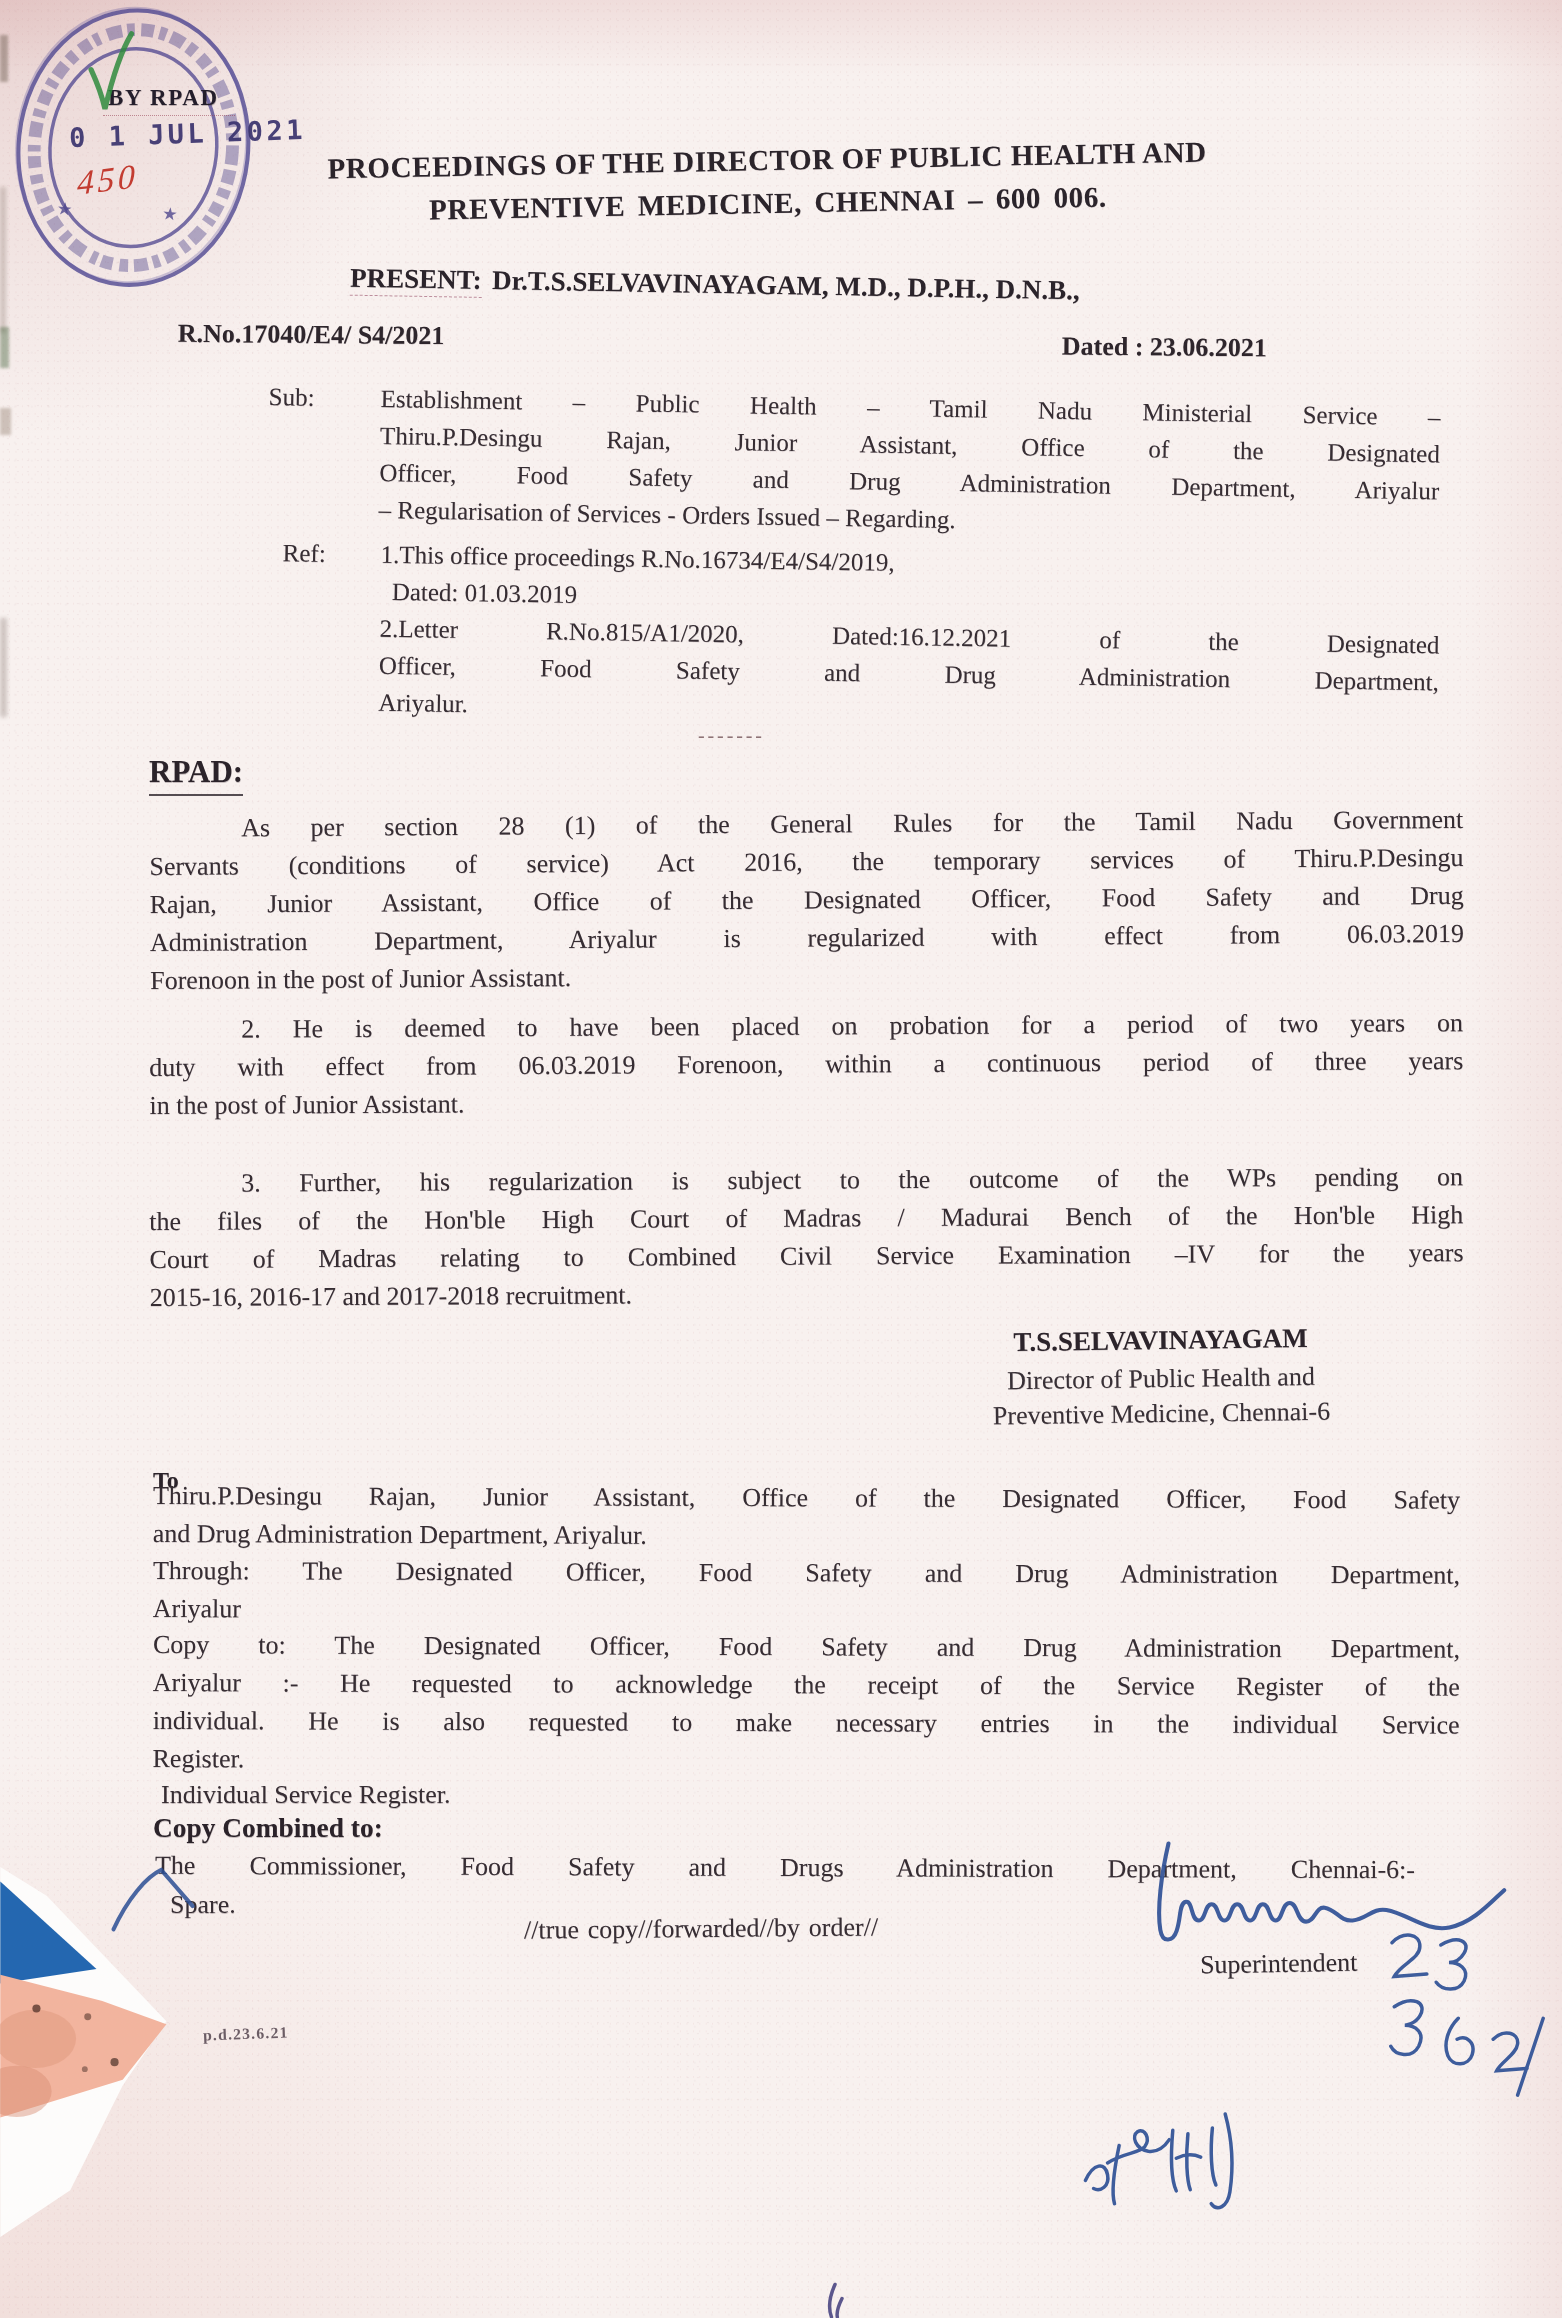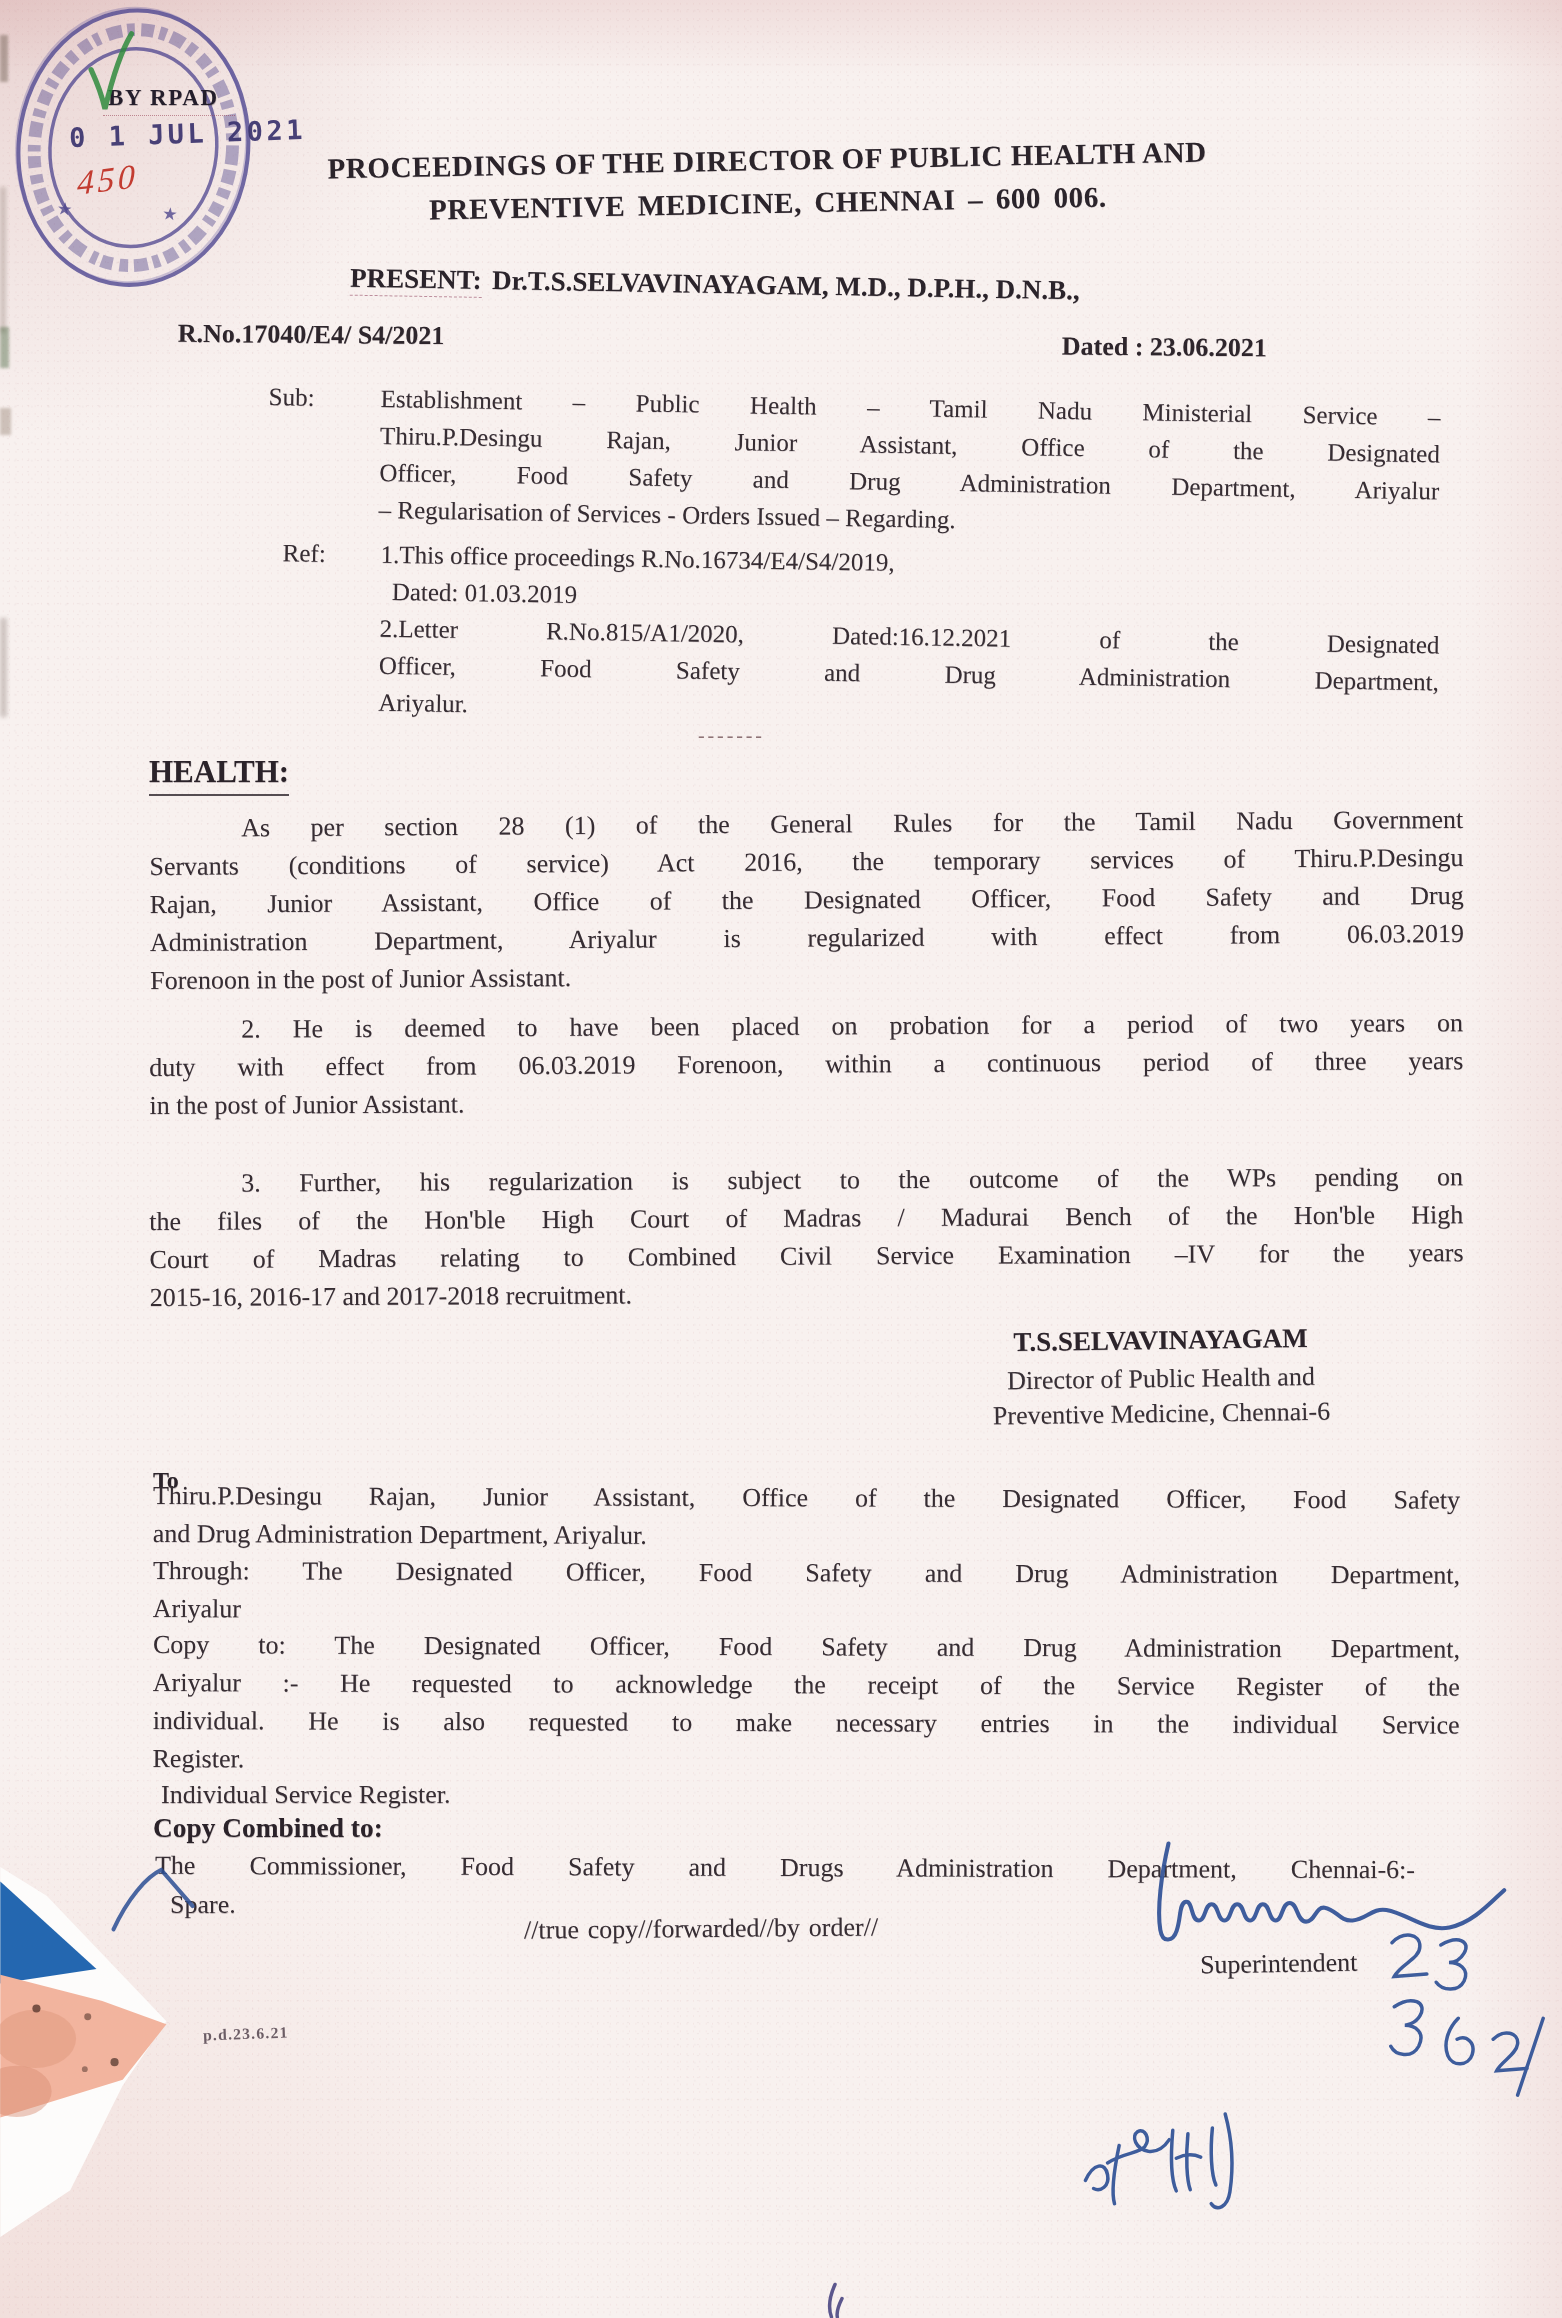--- a/index.html
+++ b/index.html
@@ -91,21 +91,21 @@
       <div class="print ln s64">1.This office proceedings R.No.16734/E4/S4/2019,</div>
       <div class="print ln s64 pad20">Dated: 01.03.2019</div>
       <div class="print ln s64 j">2.Letter R.No.815/A1/2020, Dated:16.12.2021 of the Designated</div>
       <div class="print ln s64 j">Officer, Food Safety and Drug Administration Department,</div>
       <div class="print ln s64">Ariyalur.</div>
     </div>
   </div>
 
   <div class="abs" style="left:698px;top:724px;font-size:20px;letter-spacing:2.9px;color:#6b4a4e;opacity:.75;">-------</div>
 
-  <div class="abs print" style="left:149px;top:754px;font-weight:bold;font-size:31px;color:#2b232a;border-bottom:2.3px solid rgba(44,36,42,.8);padding-bottom:3.5px;">HEALTH:</div>
+  <div class="abs print" style="left:149px;top:754px;font-weight:bold;font-size:31px;color:#2b232a;border-bottom:2.3px solid rgba(44,36,42,.8);padding-bottom:3.5px;">RPAD:</div>
 
   <div class="abs" style="left:149px;top:810px;width:1314px;transform:rotate(-0.4deg);transform-origin:0 0;">
     <div class="print ln j ind">As per section 28 (1) of the General Rules for the Tamil Nadu Government</div>
     <div class="print ln j">Servants (conditions of service) Act 2016, the temporary services of Thiru.P.Desingu</div>
     <div class="print ln j">Rajan, Junior Assistant, Office of the Designated Officer, Food Safety and Drug</div>
     <div class="print ln j">Administration Department, Ariyalur is regularized with effect from 06.03.2019</div>
     <div class="print ln">Forenoon in the post of Junior Assistant.</div>
   </div>
 
   <div class="abs" style="left:149px;top:1011px;width:1314px;transform:rotate(-0.3deg);transform-origin:0 0;">

